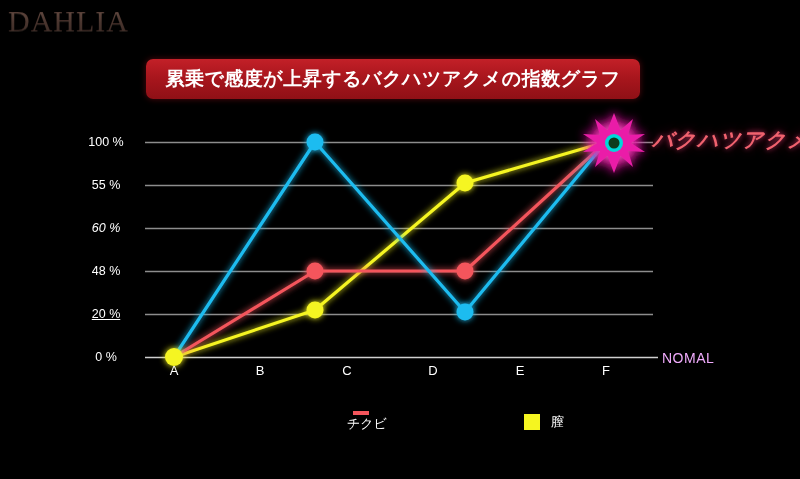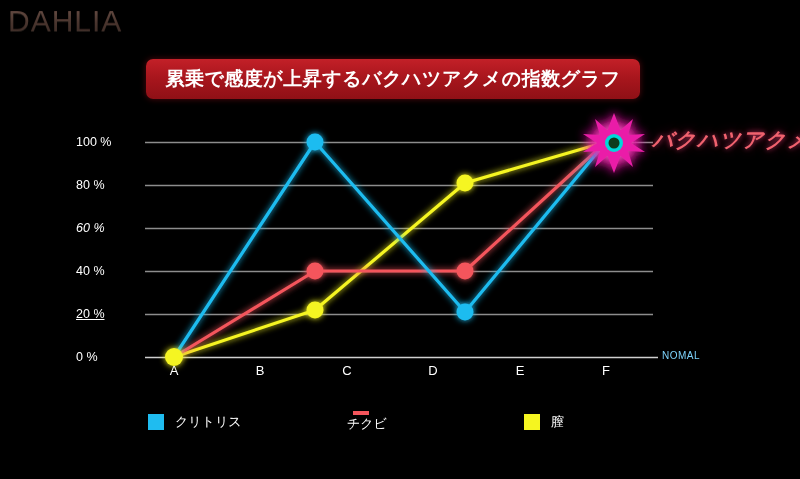--- a/index.html
+++ b/index.html
@@ -14,21 +14,21 @@
     background: #000000;
     overflow: hidden;
     font-family: "Liberation Sans", sans-serif;
   }
 
   
   #brand {
     position: absolute;
     left: 8px;
     top: 4px;
-    font-family: Liberation Sans, sans-serif;
+    font-family: Liberation Serif, serif;
     font-size: 30px;
     letter-spacing: 1px;
     color: #45302a;
     background: linear-gradient(180deg, #6d5148 0%, #3a2722 55%, #241714 100%);
     -webkit-background-clip: text;
     background-clip: text;
     -webkit-text-fill-color: transparent;
     text-shadow: 0 1px 0 rgba(120,95,85,0.25);
     user-select: none;
   }
@@ -59,38 +59,38 @@
   #plot {
     position: absolute;
     left: 0;
     top: 0;
     width: 800px;
     height: 479px;
   }
   .ylabel {
     position: absolute;
     width: 60px;
-    text-align: left;
+    text-align: center;
     color: #ffffff;
     font-size: 12.5px;
     transform: translateY(-50%);
   }
   .xlabel {
     position: absolute;
     width: 40px;
     text-align: center;
     color: #ffffff;
     font-size: 13px;
   }
   #nomal-label {
     position: absolute;
     left: 662px;
     top: 350px;
-    color: #7dd3fc;
-    font-size: 10px;
+    color: #f0abfc;
+    font-size: 14px;
     letter-spacing: 0.5px;
   }
 
   
   #burst-label {
     position: absolute;
     left: 652px;
     top: 126px;
     font-size: 21px;
     font-weight: bold;
@@ -191,45 +191,41 @@
     <g filter="url(#glowStrong)" transform="translate(614,143)">
       <path d="M0,-30 L6.5,-13 L19,-24 L14,-8 L31,-9 L17,0 L31,9 L14,8 L19,24 L6.5,13
                L0,30 L-6.5,13 L-19,24 L-14,8 L-31,9 L-17,0 L-31,-9 L-14,-8 L-19,-24 L-6.5,-13 Z" fill="#ea1fa8"></path>
       <circle r="9" fill="#00d9d9"></circle>
       <circle r="5.5" fill="#0d3c1e"></circle>
     </g>
   </svg>
 
   <div>
     <div class="ylabel" style="left:76px; top:142px;">100 %</div>
-    <div class="ylabel" style="left:76px; top:185px;">80 %</div>
+    <div class="ylabel" style="left:76px; top:185px;">55 %</div>
     <div class="ylabel" style="left:76px; top:228px;font-style:italic;">60 %</div>
-    <div class="ylabel" style="left:76px; top:271px;">40 %</div>
+    <div class="ylabel" style="left:76px; top:271px;">48 %</div>
     <div class="ylabel" style="left:76px; top:314px;text-decoration:underline;">20 %</div>
     <div class="ylabel" style="left:76px; top:357px;">0 %</div>
   </div>
 
   <div>
     <div class="xlabel" style="left:154px; top:363px;">A</div>
     <div class="xlabel" style="left:240px; top:363px;">B</div>
     <div class="xlabel" style="left:327px; top:363px;">C</div>
     <div class="xlabel" style="left:413px; top:363px;">D</div>
     <div class="xlabel" style="left:500px; top:363px;">E</div>
     <div class="xlabel" style="left:586px; top:363px;">F</div>
   </div>
 
   <div id="nomal-label">NOMAL</div>
 
   <div id="burst-label">バクハツアクメ</div>
 
   <div id="legend">
-    <div class="legend-item" style="left:0px;">
-      <span class="legend-swatch" style="background:#1fbcf0;"></span>
-      <span class="legend-text">クリトリス</span>
-    </div>
     <div class="legend-item" style="left:188px;flex-direction:column;">
       <span class="legend-swatch" style="background:#f4555c;"></span>
       <span class="legend-text">チクビ</span>
     </div>
     <div class="legend-item" style="left:376px;">
       <span class="legend-swatch" style="background:#f5f520;"></span>
       <span class="legend-text">膣</span>
     </div>
   </div>
 

